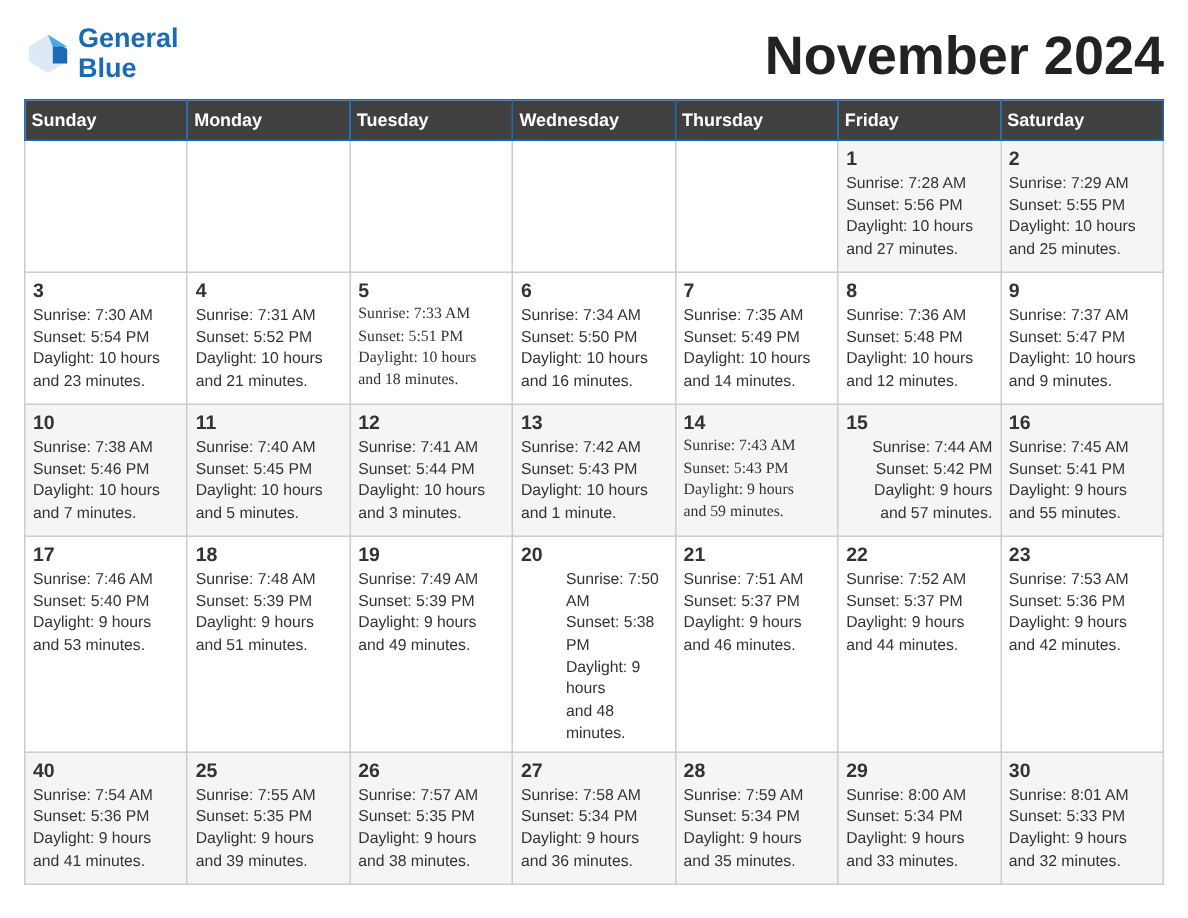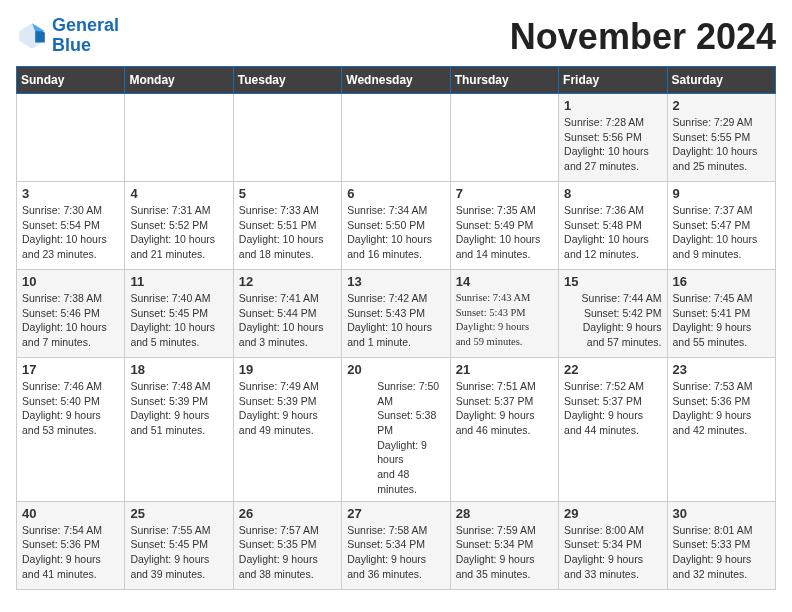--- a/index.html
+++ b/index.html
@@ -145,21 +145,21 @@
         </td>
         <td>
           <div class="day-number">4</div>
           <div class="day-info" style="white-space: pre-line;">Sunrise: 7:31 AM
 Sunset: 5:52 PM
 Daylight: 10 hours
 and 21 minutes.</div>
         </td>
         <td>
           <div class="day-number">5</div>
-          <div class="day-info" style="white-space: pre-line;">Sunrise: 7:33 AM
+          <div class="day-info" style="white-space: pre-line; font-family: Liberation Serif, serif;">Sunrise: 7:33 AM
 Sunset: 5:51 PM
 Daylight: 10 hours
 and 18 minutes.</div>
         </td>
         <td>
           <div class="day-number">6</div>
           <div class="day-info" style="white-space: pre-line;">Sunrise: 7:34 AM
 Sunset: 5:50 PM
 Daylight: 10 hours
 and 16 minutes.</div>
@@ -292,21 +292,21 @@
         <td>
           <div class="day-number">40</div>
           <div class="day-info" style="white-space: pre-line;">Sunrise: 7:54 AM
 Sunset: 5:36 PM
 Daylight: 9 hours
 and 41 minutes.</div>
         </td>
         <td>
           <div class="day-number">25</div>
           <div class="day-info" style="white-space: pre-line;">Sunrise: 7:55 AM
-Sunset: 5:45 PM
+Sunset: 5:35 PM
 Daylight: 9 hours
 and 39 minutes.</div>
         </td>
         <td>
           <div class="day-number">26</div>
           <div class="day-info" style="white-space: pre-line;">Sunrise: 7:57 AM
 Sunset: 5:35 PM
 Daylight: 9 hours
 and 38 minutes.</div>
         </td>

